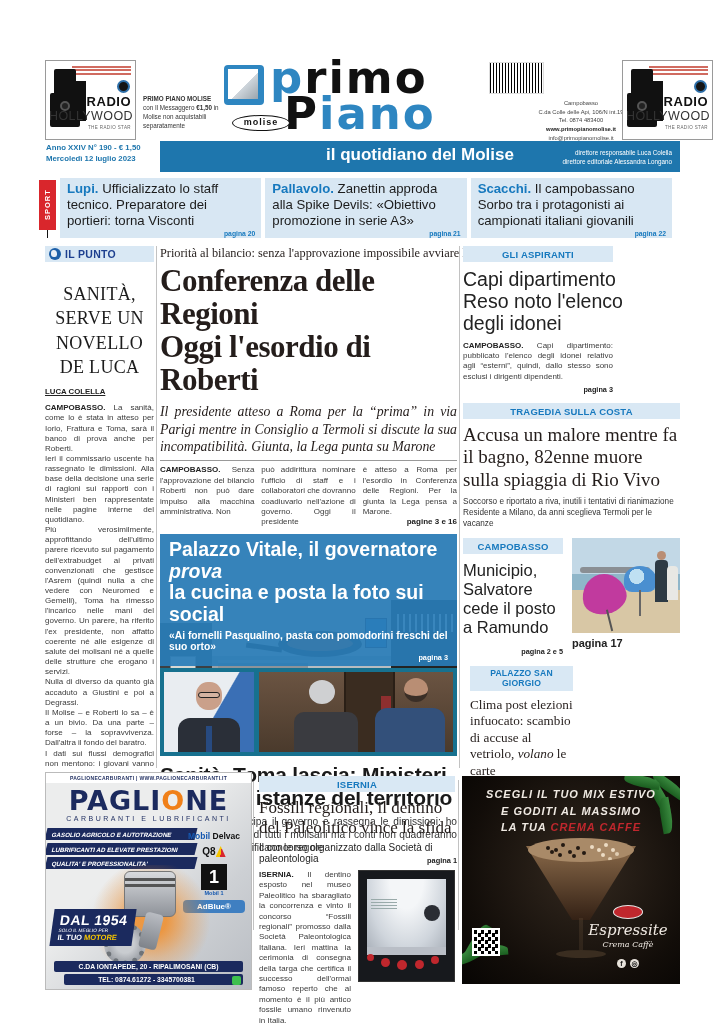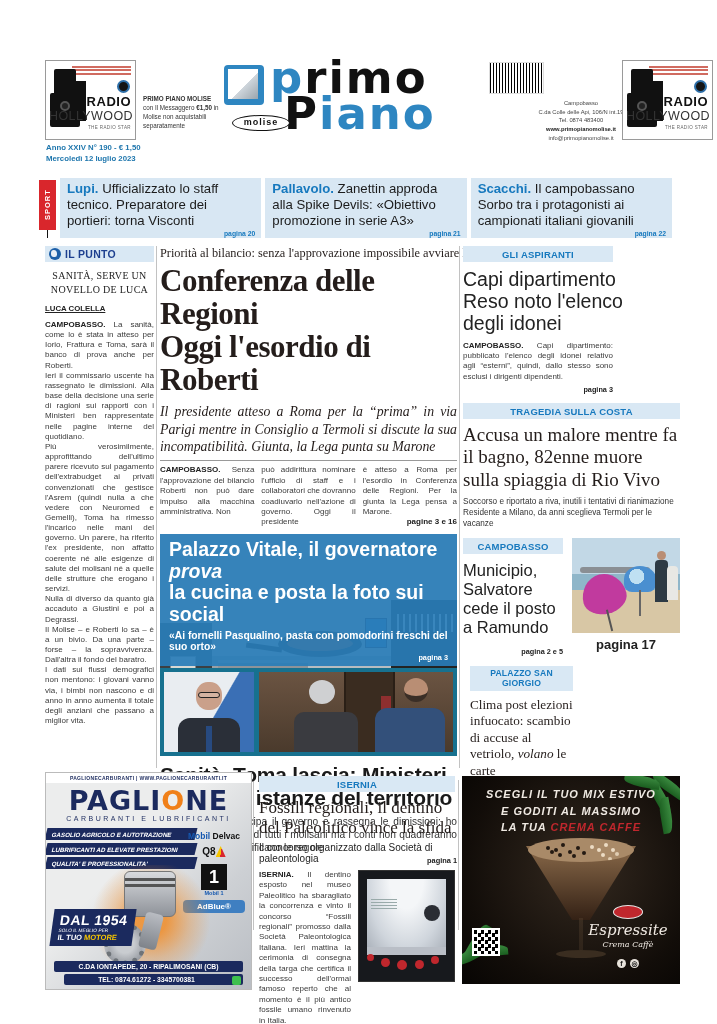--- a/index.html
+++ b/index.html
@@ -63,21 +63,21 @@
 
   
   .lbl { background:#d9e8f4; color:#1779be; font-weight:bold; text-align:center; font-size:9.5px; padding:2.5px 2px; letter-spacing:.2px; }
 
   
   .punto { position:absolute; left:45px; top:246px; width:109px; height:522px; overflow:hidden; }
   .punto-head { background:#d9e8f4; display:flex; align-items:center; gap:4px; padding:2px 4px; }
   .globe { width:12px; height:12px; border-radius:50%; background:#1d5fa8; position:relative; flex:0 0 auto; }
   .globe:before { content:""; position:absolute; left:2px; top:2px; width:6px; height:7px; border-radius:50% 60% 40% 50%; background:#fff; opacity:.9; }
   .punto-label { color:#1d3f8f; font-weight:bold; font-size:10.5px; letter-spacing:.3px; }
-  .punto-title { font-family:"Liberation Serif", serif; font-size:10px; line-height:1.35; text-align:center; color:#1c1c1c; margin:7px 2px 8px; letter-spacing:.3px; }
+  .punto-title { font-family:"Liberation Serif", serif; font-size:18px; line-height:1.35; text-align:center; color:#1c1c1c; margin:20px 2px 8px; letter-spacing:.3px; }
   .punto-author { font-size:7.8px; font-weight:bold; text-decoration:underline; color:#222; margin:2px 0 7px; }
   .punto p { font-size:8px; line-height:1.27; text-align:justify; color:#3a3a3a; }
   .punto p b { color:#222; }
 
   
   .center { position:absolute; left:160px; top:246px; width:297px; height:524px; }
   .kicker { font-family:"Liberation Serif", serif; font-size:12.3px; color:#241d1b; white-space:nowrap; }
   .headline { font-family:"Liberation Serif", serif; font-weight:bold; font-size:31px; line-height:1.07; color:#241d1b; letter-spacing:-.5px; margin-top:3px; }
   .deck { font-family:"Liberation Serif", serif; font-style:italic; font-size:13.8px; line-height:1.3; color:#241d1b; margin-top:6px; text-align:justify; }
   .deck-rule { height:1px; background:#999; margin:4px 0 4px; }
@@ -140,21 +140,21 @@
   .beach-wrap { width:108px; }
   .beach { position:relative; width:108px; height:95px; overflow:hidden; background:linear-gradient(#c2d8e6 0 38%, #8fb6c9 38% 55%, #d8c7a5 55% 100%); }
   .bc-rocks { position:absolute; left:8px; top:30%; width:70px; height:6px; border-radius:3px; background:#8a8f94; }
   .bc-umb1 { position:absolute; left:10px; top:36px; width:44px; height:40px; border-radius:50% 50% 50% 50% / 60% 60% 40% 40%; background:#c13a9e; transform:rotate(-14deg); }
   .bc-umb1:after { content:""; position:absolute; left:20px; top:36px; width:2px; height:22px; background:#555; }
   .bc-umb2 { position:absolute; left:52px; top:28px; width:32px; height:26px; border-radius:50% 50% 8px 8px; background:radial-gradient(circle at 40% 40%, #bfe0f2 30%, #4a8fd0 31%); }
   .bc-umb2:after { content:""; position:absolute; left:15px; top:24px; width:2px; height:26px; background:#666; }
   .bc-man { position:absolute; right:12px; top:22px; width:13px; height:42px; background:#2d3a44; border-radius:4px 4px 0 0; }
   .bc-man:before { content:""; position:absolute; left:2px; top:-9px; width:9px; height:9px; border-radius:50%; background:#b98e74; }
   .bc-man2 { position:absolute; right:2px; top:28px; width:11px; height:34px; background:#e8e8e4; border-radius:4px 4px 0 0; }
-  .beach-pg { text-align:center; font-size:13px; font-weight:bold; margin-top:4px; }
+  .beach-pg { text-align:left; font-size:11px; font-weight:bold; margin-top:4px; }
   .mini-col { width:103px; }
   .mini-h { font-family:"Liberation Serif", serif; font-size:13.2px; line-height:1.26; color:#241d1b; margin-top:6px; }
   .mini-pg { text-align:right; font-size:7.3px; font-weight:bold; margin-top:6px; }
   .row3 { display:flex; gap:5px; margin-top:10px;margin-left:7px; }
 
   
   .pagl { position:absolute; left:45px; top:772px; width:207px; height:218px; border:1px solid #bbb; overflow:hidden; background:linear-gradient(135deg,#eceded 0 40%, #cdd0d4 70%, #b9bdc3); }
   .pagl-top { background:#fff; font-size:5px; color:#1b2a5e; font-weight:bold; text-align:center; padding:2px 0; letter-spacing:.3px; }
   .pagl-brand { text-align:center; font-size:27px; font-weight:bold; color:#1b2a5e; letter-spacing:1px; margin-top:2px; font-family:"DejaVu Sans", sans-serif; }
   .pagl-brand .o { color:#f08019; }
@@ -280,20 +280,27 @@
     <div class="ra-radio">RADIO</div>
     <div class="ra-holly">HOLLYWOOD</div>
     <div class="ra-star">THE RADIO STAR</div>
   </div>
 
   <div class="band-issue">
     <div>Anno XXIV N° 190 - € 1,50</div>
     <div>Mercoledì 12 luglio 2023</div>
   </div>
 
+  <div class="band">
+    <div class="band-tagline">il quotidiano del Molise</div>
+    <div class="band-directors">
+      <div>direttore responsabile Luca Colella</div>
+      <div>direttore editoriale Alessandra Longano</div>
+    </div>
+  </div>
 
   <div class="sport">
     <div class="sport-tab">SPORT</div>
     <div class="sport-tabline"></div>
     <div class="sport-items">
       <div class="sport-item">
         <div class="txt"><span class="lead">Lupi.</span><span> Ufficializzato lo staff tecnico. Preparatore dei portieri: torna Visconti</span></div>
         <div class="pg">pagina 20</div>
       </div>
       <div class="sport-item">

